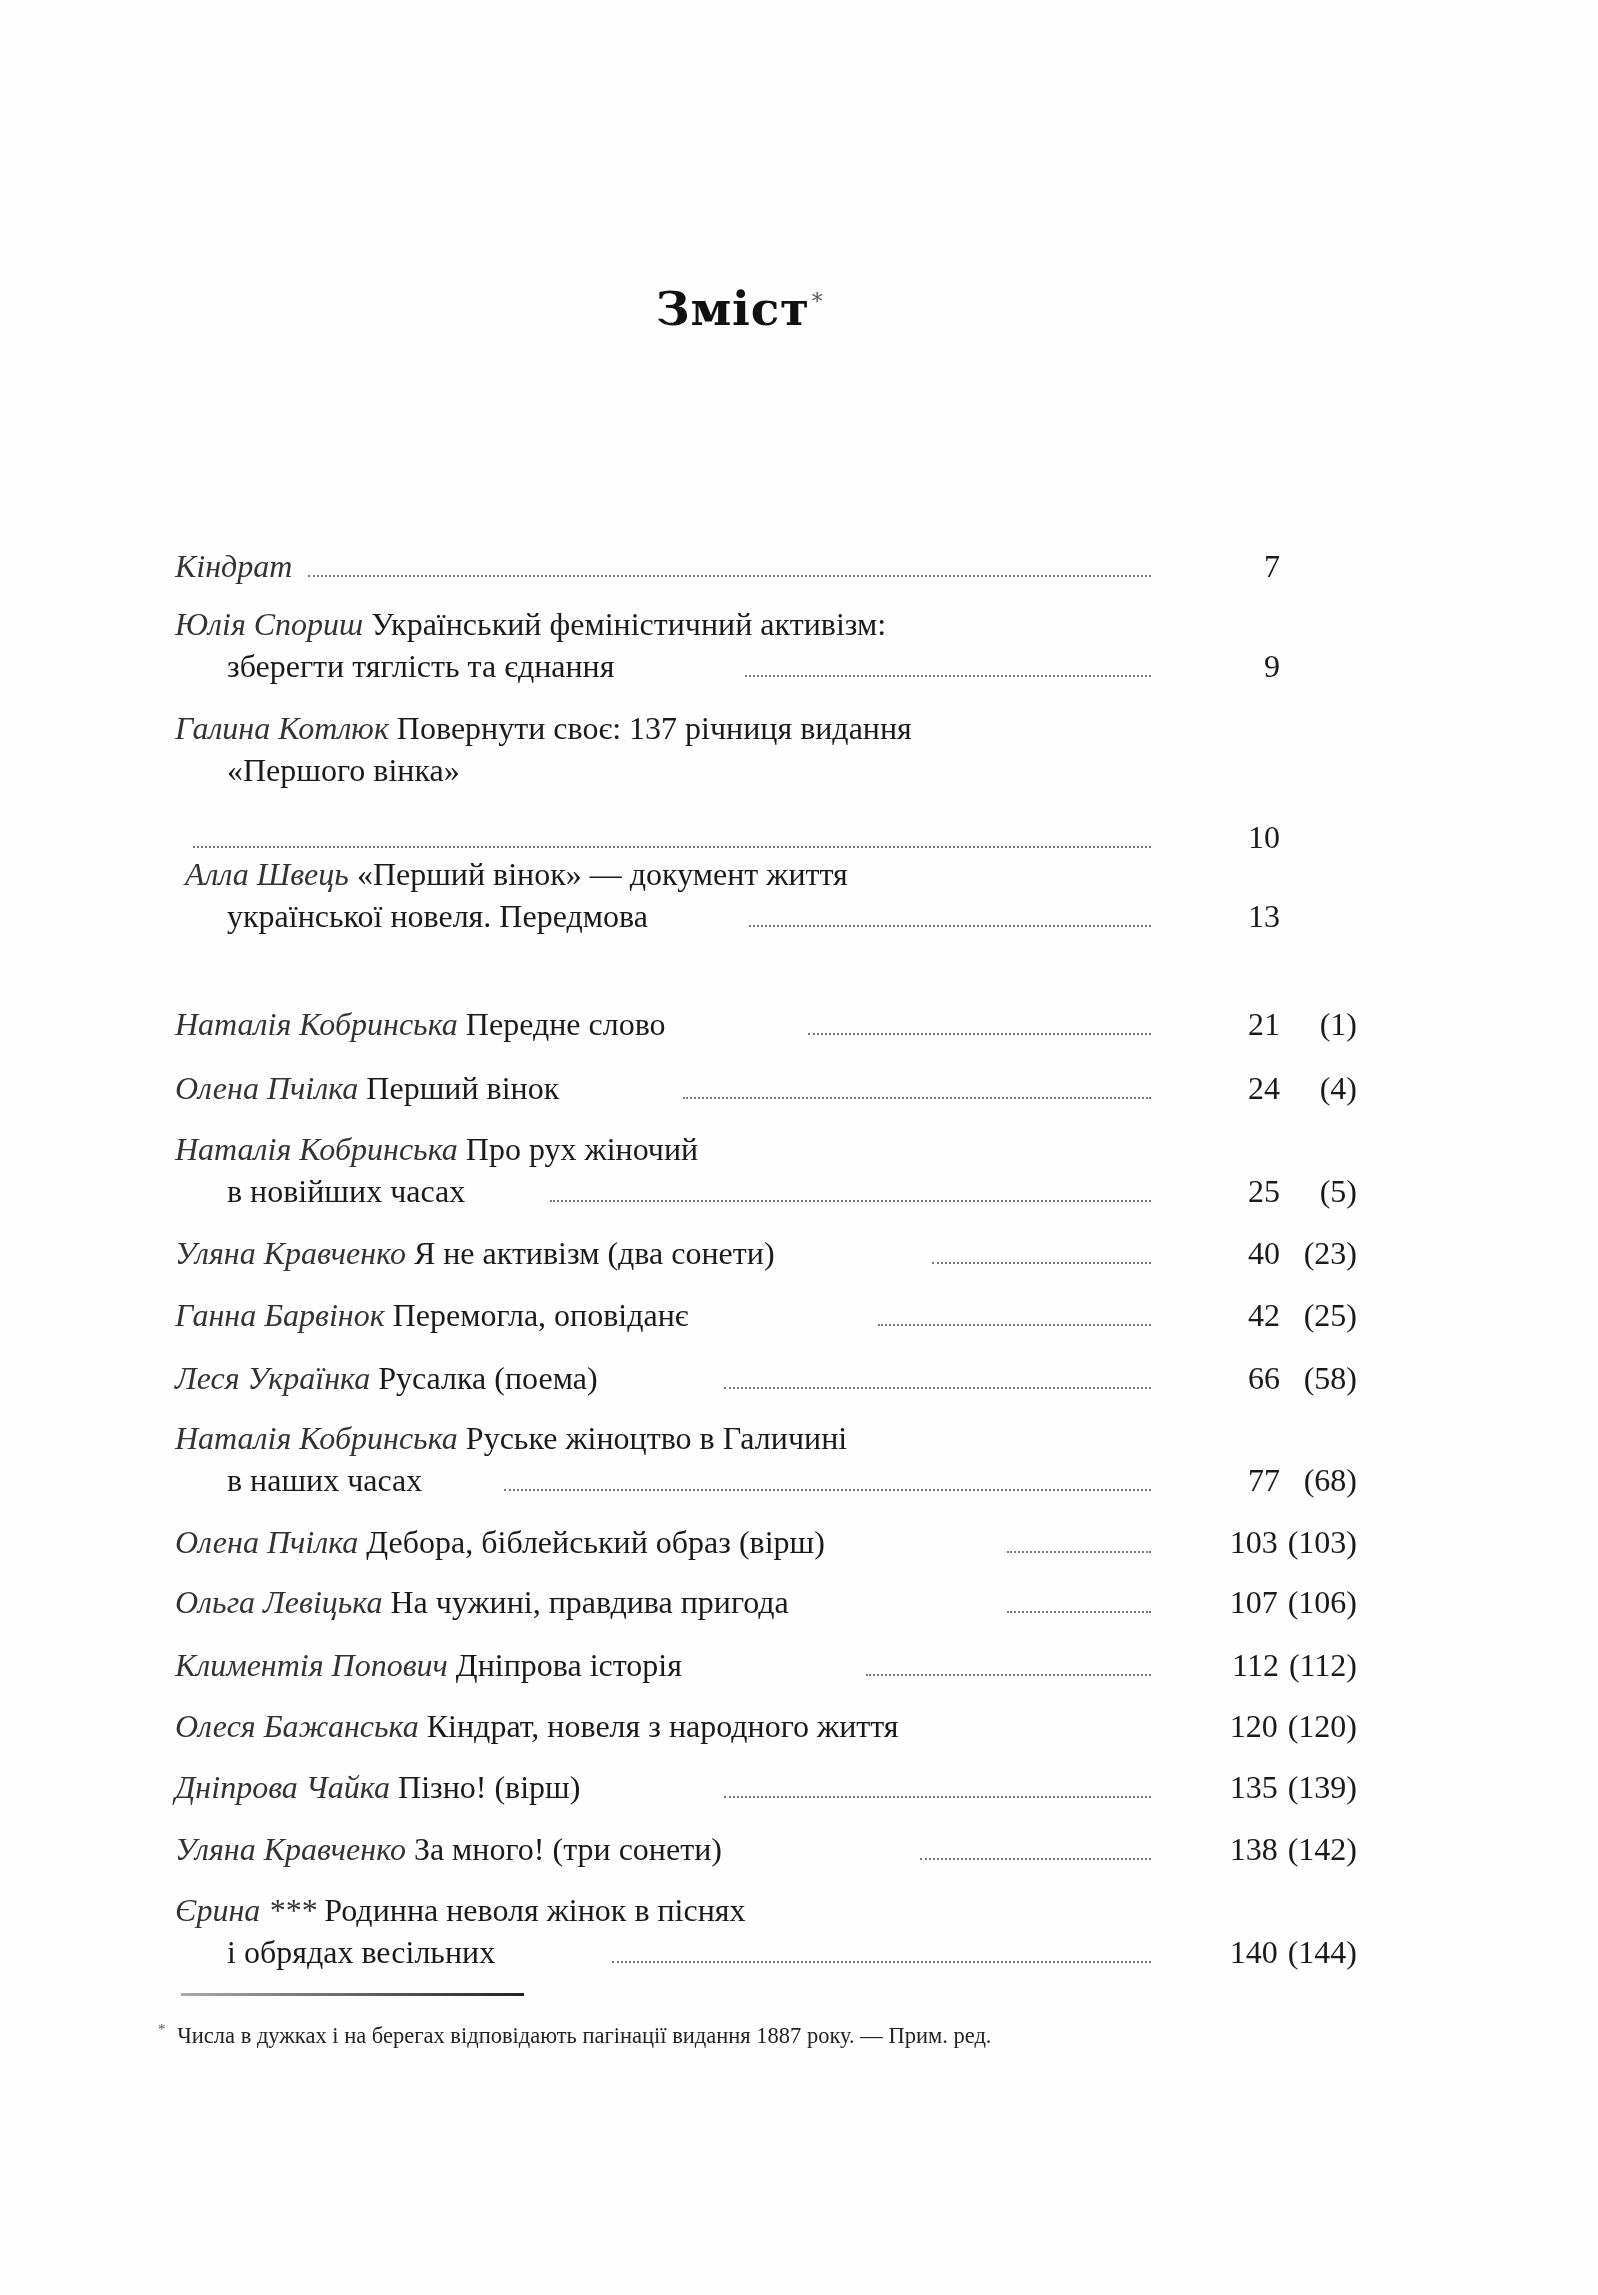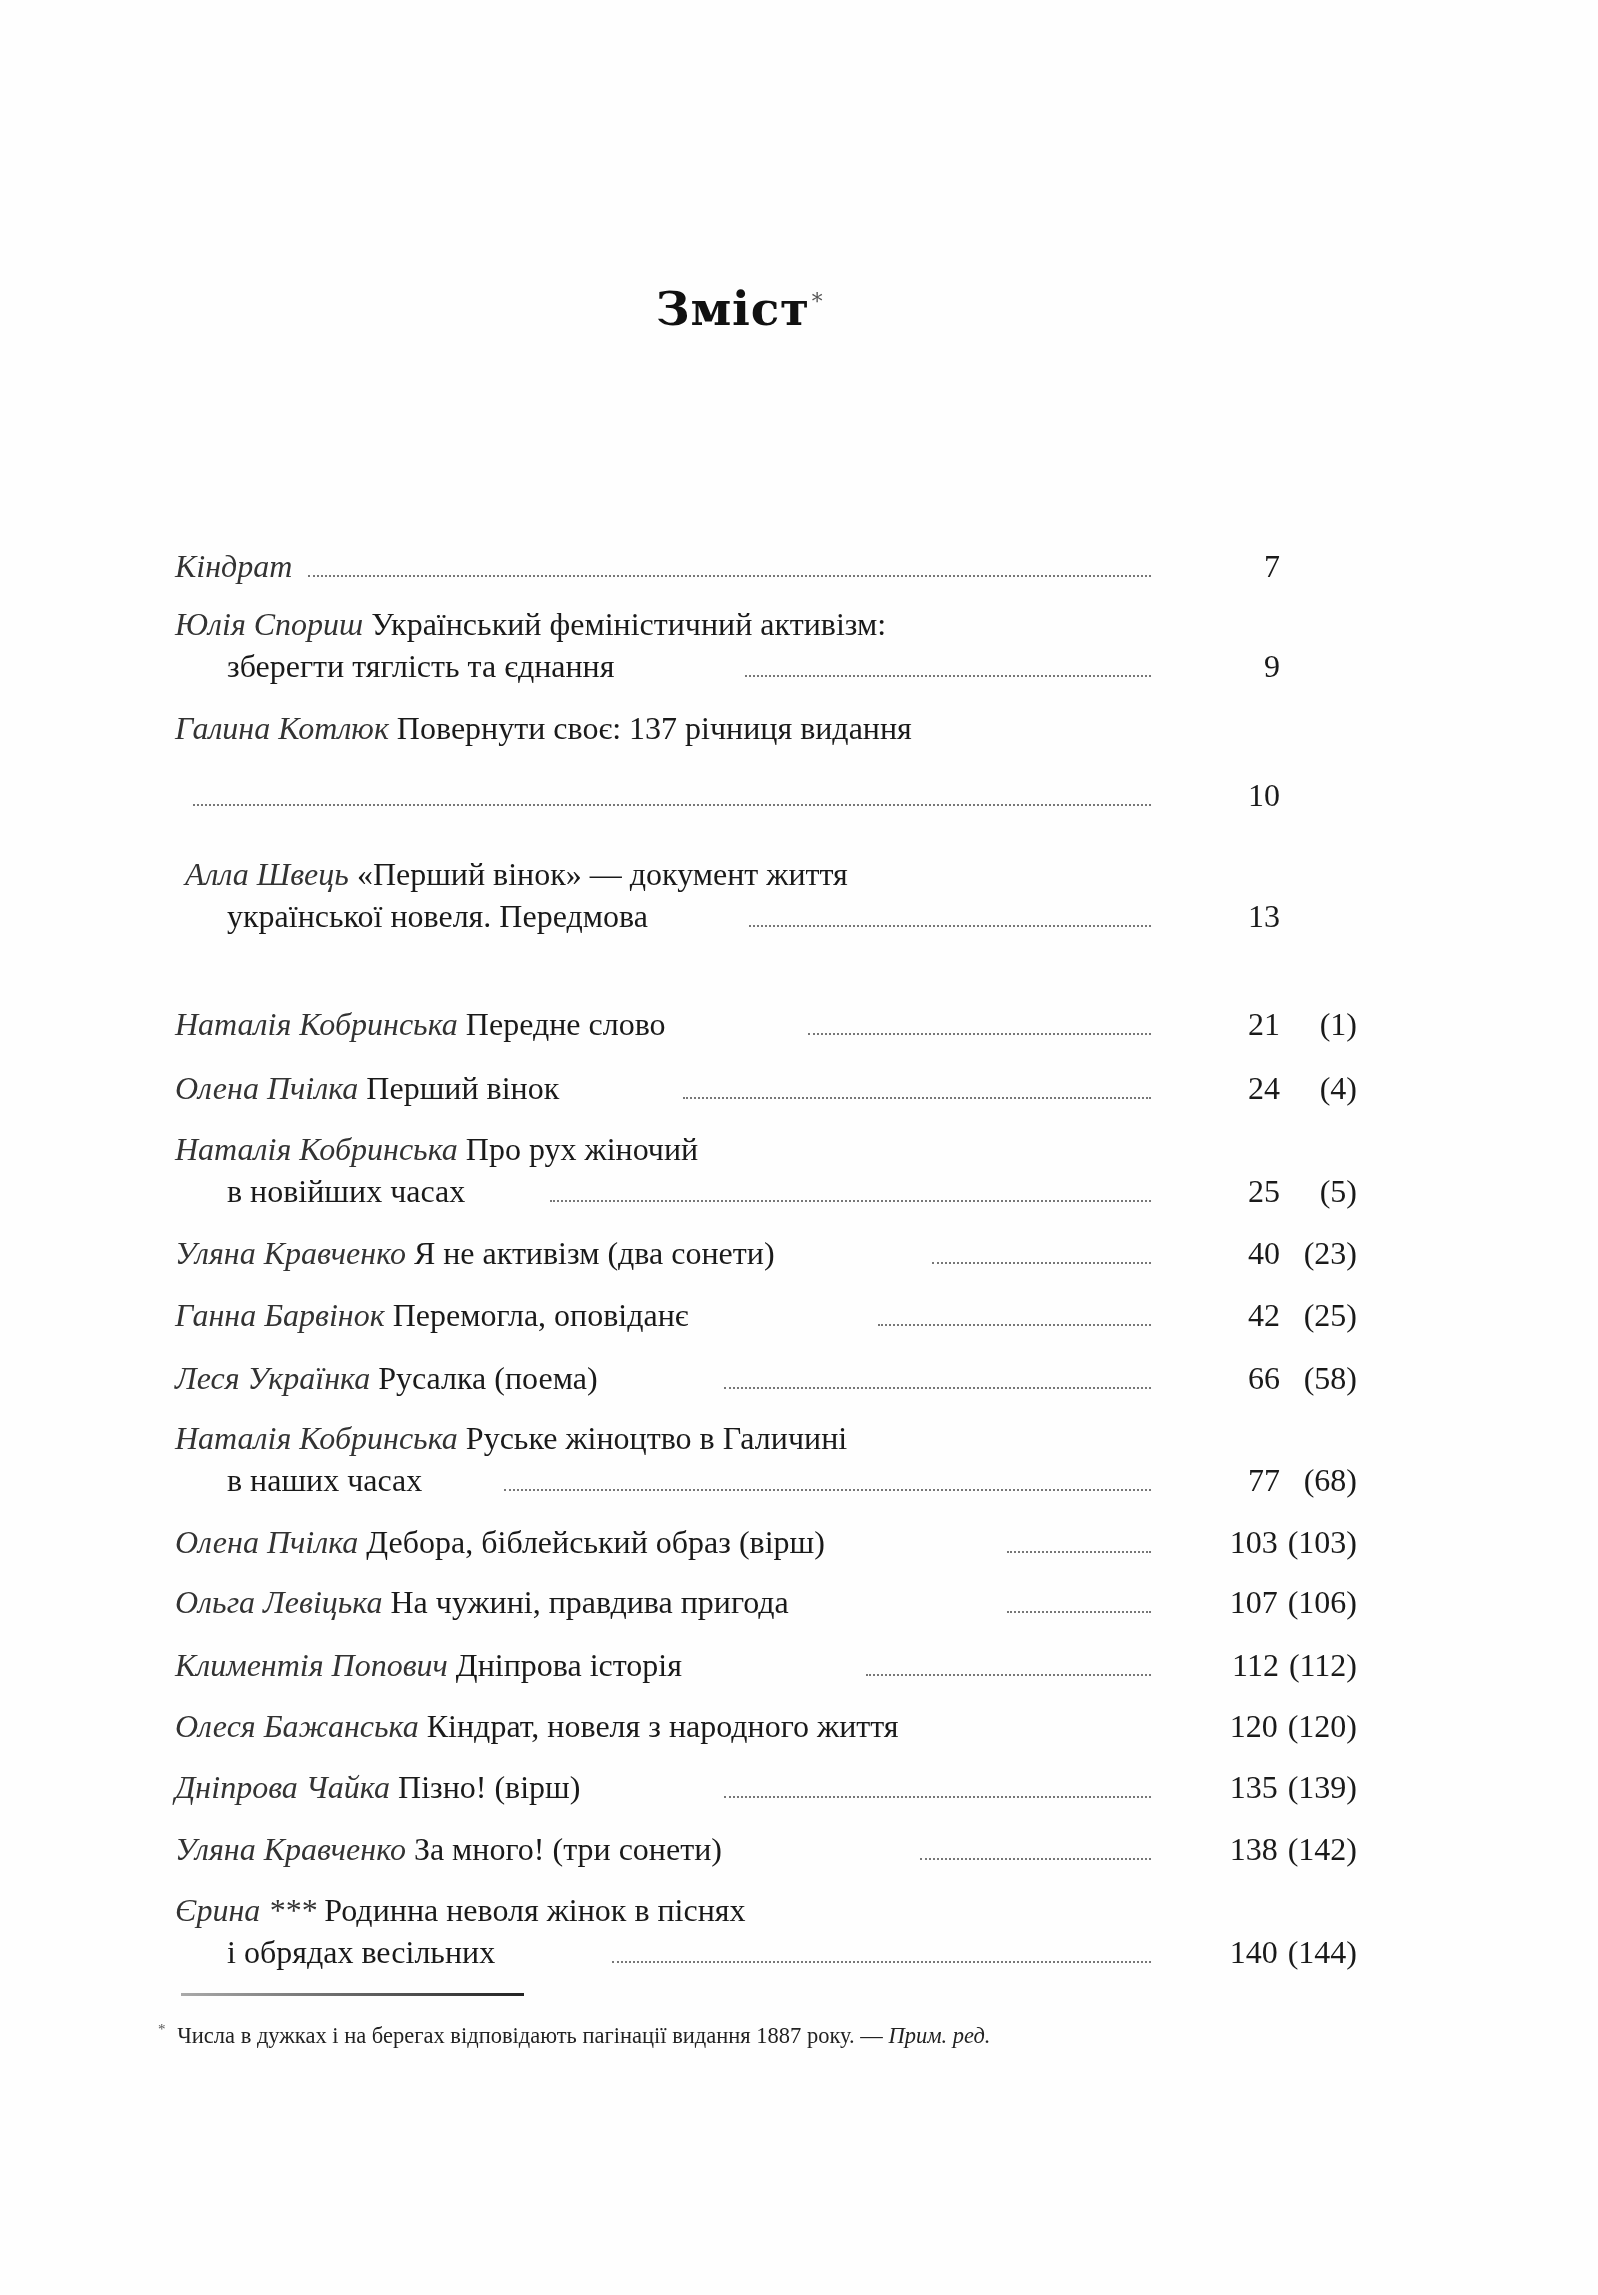--- a/index.html
+++ b/index.html
@@ -115,21 +115,20 @@
     color: #222;
     white-space: nowrap;
   }
   .footnote .mark {
     font-size: 15px;
     vertical-align: super;
     margin-right: 11.7px;
     color: #555;
   }
   .footnote .signed {
-    font-style: italic;
   }
 </style>
 </head>
 <body>
 
 <div class="page">
 
   <h1 class="title"><span>Зміст</span><sup>*</sup></h1>
 
   <div class="toc">
@@ -151,20 +150,23 @@
         <span class="work">зберегти тяглість та єднання</span>
         <span class="leader" style="left:570px"></span>
         <span class="page-num"><span class="cur">9</span><span class="orig"></span></span>
       </div>
     </div>
 
     <div class="entry" style="top:707px">
       <div class="line">
         <span class="author">Галина Котлюк </span>
         <span class="work">Повернути своє: 137 річниця видання</span>
+      </div>
+      <div class="line indent">
+        <span class="work">«Першого вінка»</span>
       </div>
       <div class="line indent" style="margin-top:25px">
         <span class="leader" style="left:18.3px"></span>
         <span class="page-num"><span class="cur">10</span><span class="orig"></span></span>
       </div>
     </div>
 
     <div class="entry" style="top:853px">
       <div class="line" style="padding-left:10px">
         <span class="author">Алла Швець </span>

